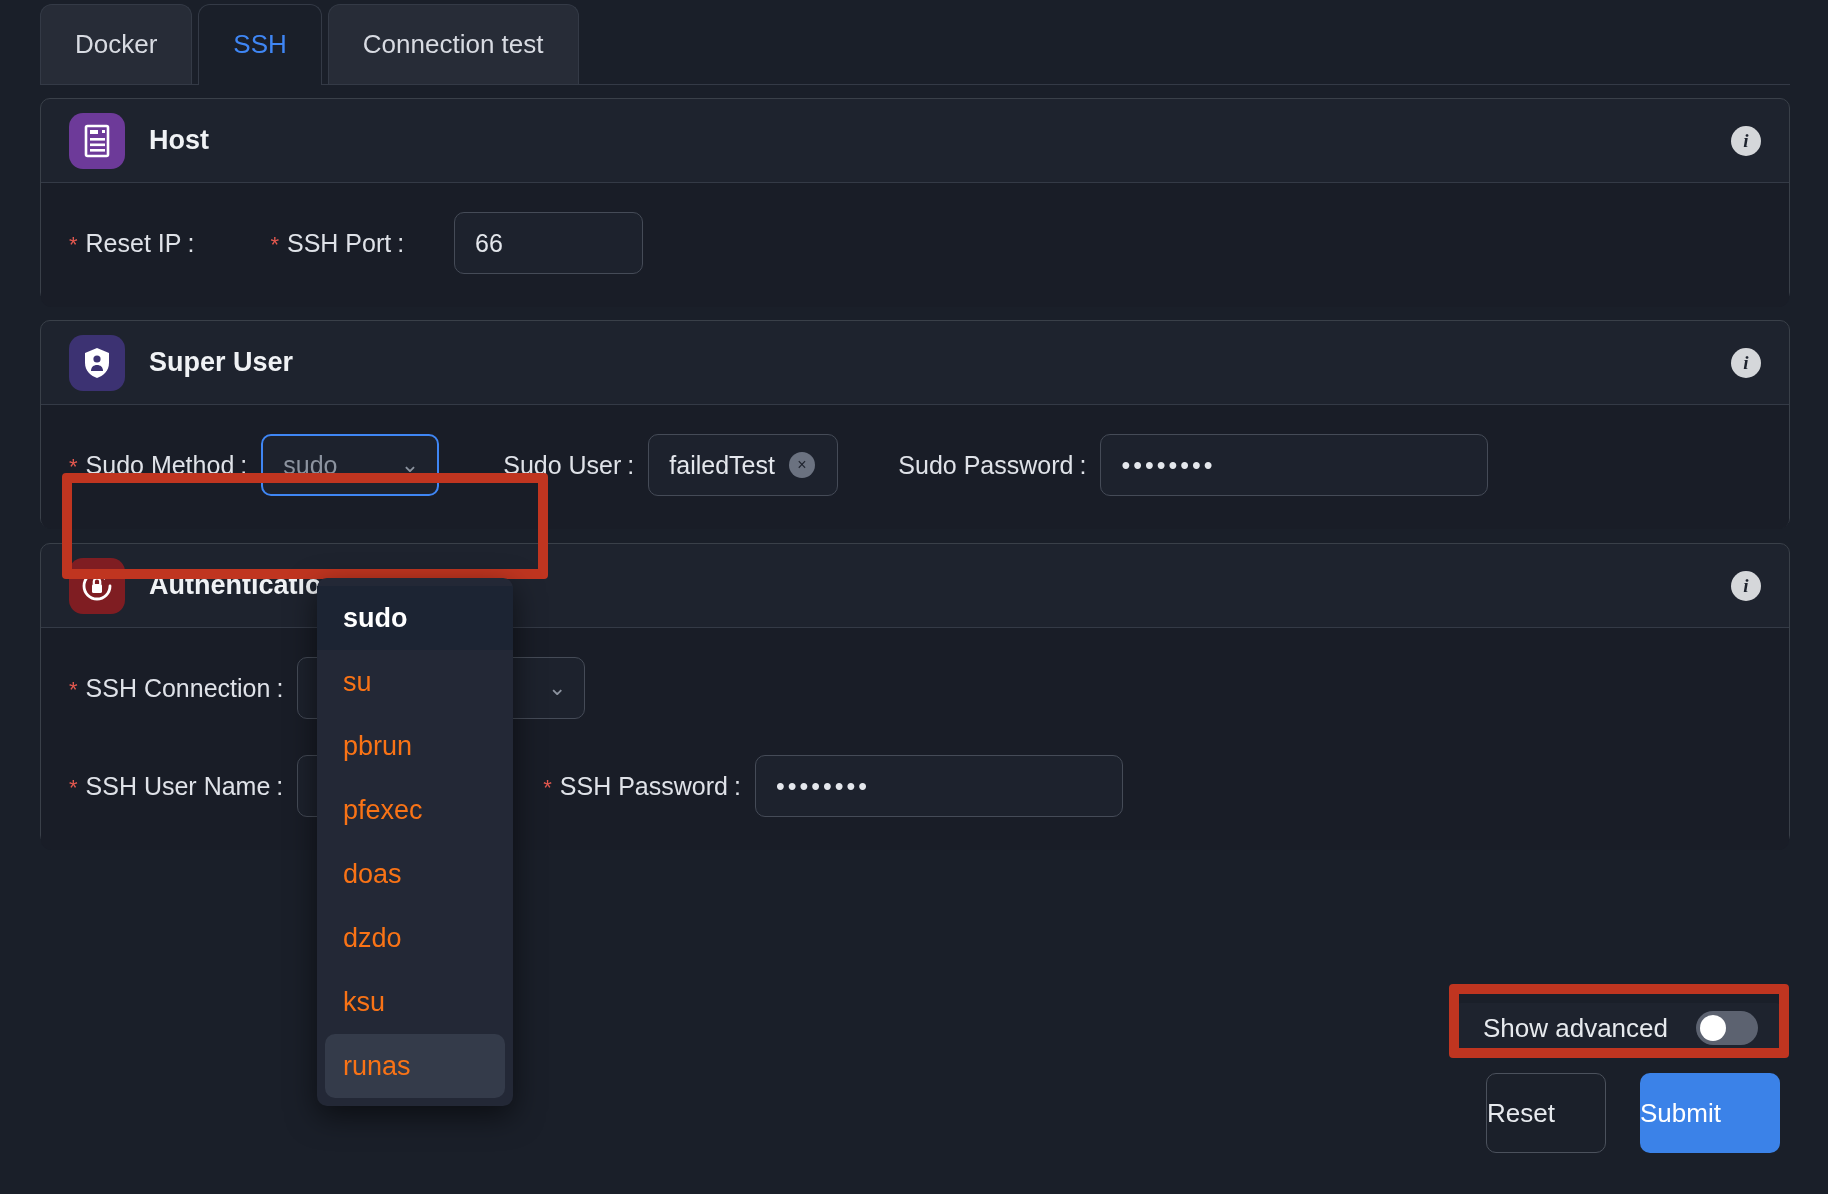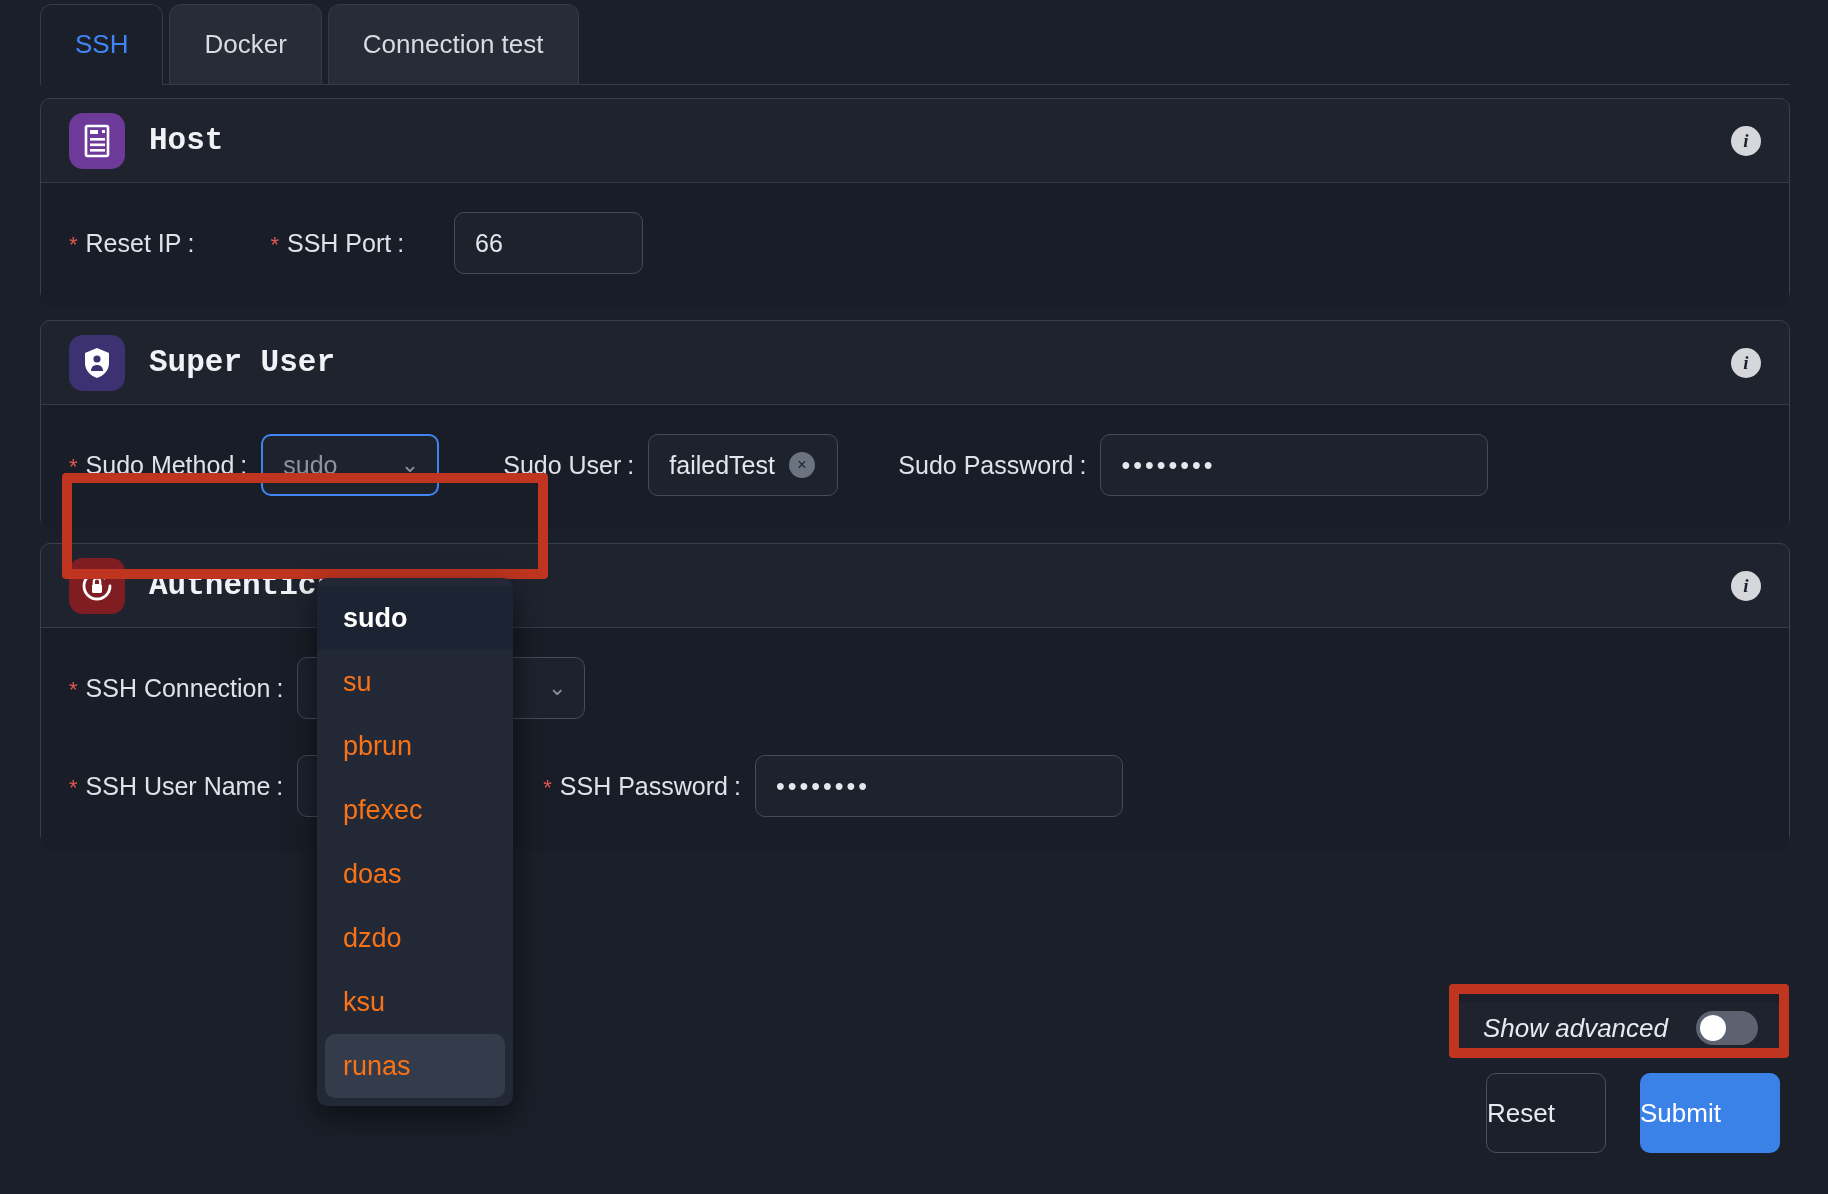--- a/index.html
+++ b/index.html
@@ -77,25 +77,24 @@
     display: flex;
     align-items: center;
     justify-content: center;
     margin-right: 24px;
     flex: none;
   }
   .icon-host { background: #6d3a99; }
   .icon-superuser { background: #3c3272; }
   .icon-auth { background: #7f1d22; }
   .card-title {
-    font-size: 31px;
+    font-size: 27px;
     font-weight: bold;
     color: #f0f2f5;
     white-space: nowrap;
-    font-family: Liberation Mono, monospace;
   }
   .info-icon {
     position: absolute;
     right: 28px; top: 50%;
     transform: translateY(-50%);
     width: 30px; height: 30px;
     border-radius: 50%;
     background: #d5d7da;
     color: #1e232e;
     font-size: 19px;
@@ -238,21 +237,20 @@
     align-items: center;
     background: #1e232e;
     padding: 8px 22px 8px 26px;
     border-radius: 4px;
   }
   .adv-label {
     font-size: 26px;
     color: #e7eaee;
     margin-right: 28px;
     white-space: nowrap;
-    font-style: italic;
   }
   .switch {
     width: 62px; height: 34px;
     border-radius: 17px;
     background: #5c6270;
     position: relative;
     cursor: pointer;
     flex: none;
   }
   .switch .knob {
@@ -281,25 +279,25 @@
   .btn-submit {
     background: #3b82e8;
     color: #ffffff;
     width: 140px;
   }
 </style>
 </head>
 <body>
 
 <div class="tabs-bar">
+  <div class="tab">
+    <span>Docker</span>
+  </div>
   <div class="tab active">
     <span>SSH</span>
-  </div>
-  <div class="tab">
-    <span>Docker</span>
   </div>
   <div class="tab">
     <span>Connection test</span>
   </div>
 </div>
 
 <div class="card" style="top:98px; height:204px;">
   <div class="card-head">
     <div class="card-icon icon-host">
       <svg width="30" height="34" viewBox="0 0 30 34" fill="none">

